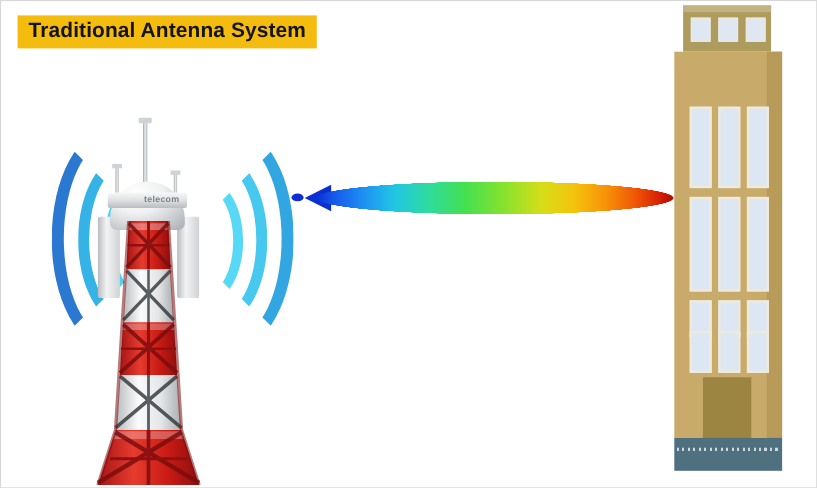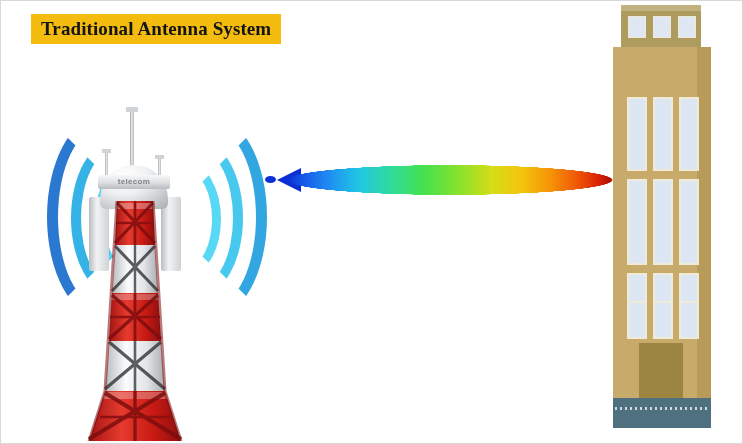--- a/index.html
+++ b/index.html
@@ -14,26 +14,26 @@
     background: #ffffff;
     overflow: hidden;
     box-sizing: border-box;
     border: 1px solid #d8d8d8;
     font-family: "Liberation Sans", sans-serif;
   }
 
   
   #title-banner {
     position: absolute;
-    left: 30px;
+    left: 15px;
     top: 13px;
     padding: 4px 10px 5px 10px;
     background: #f5bc10;
     color: #141414;
-    font-family: Liberation Serif, serif;
+    font-family: Liberation Sans, sans-serif;
     font-weight: bold;
     font-size: 19px;
     letter-spacing: 0.1px;
     line-height: 1.12;
     white-space: nowrap;
   }
 
   
   #tower-group {
     position: absolute;
@@ -84,21 +84,21 @@
   }
   #dish-band {
     position: absolute;
     left: 53px; top: 70px;
     width: 72px; height: 14px;
     background: linear-gradient(180deg,#f7f8f8 0%,#dcdee0 55%,#b9bdc0 100%);
     border-radius: 2px;
   }
   #dish-label {
     position: absolute;
-    left: 53px; top: 70px;
+    left: 66px; top: 70px;
     width: 72px; height: 14px;
     line-height: 14px;
     text-align: center;
     font-family: "Liberation Sans", sans-serif;
     font-size: 8px;
     font-weight: bold;
     color: #6c7276;
     letter-spacing: 0.3px;
     filter: blur(0.4px);
     opacity: .85;

